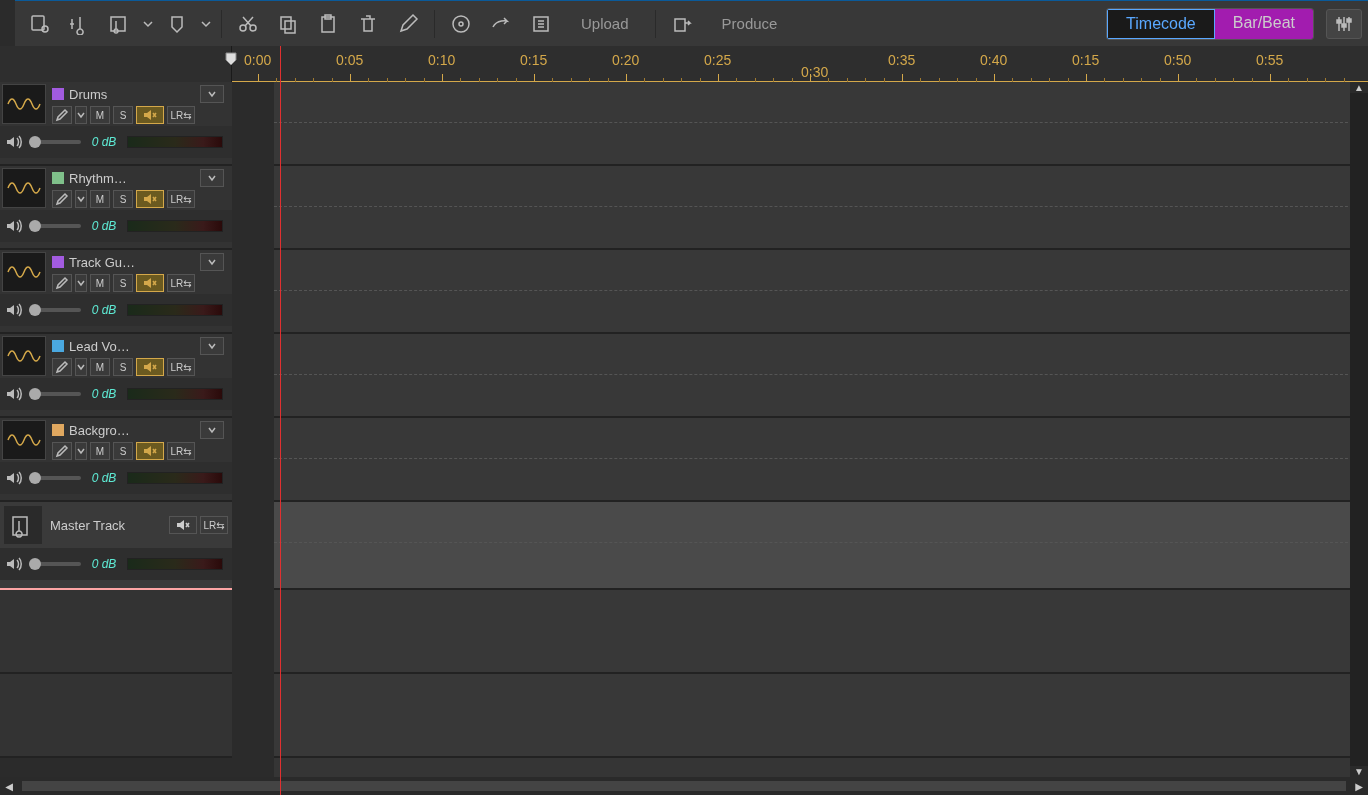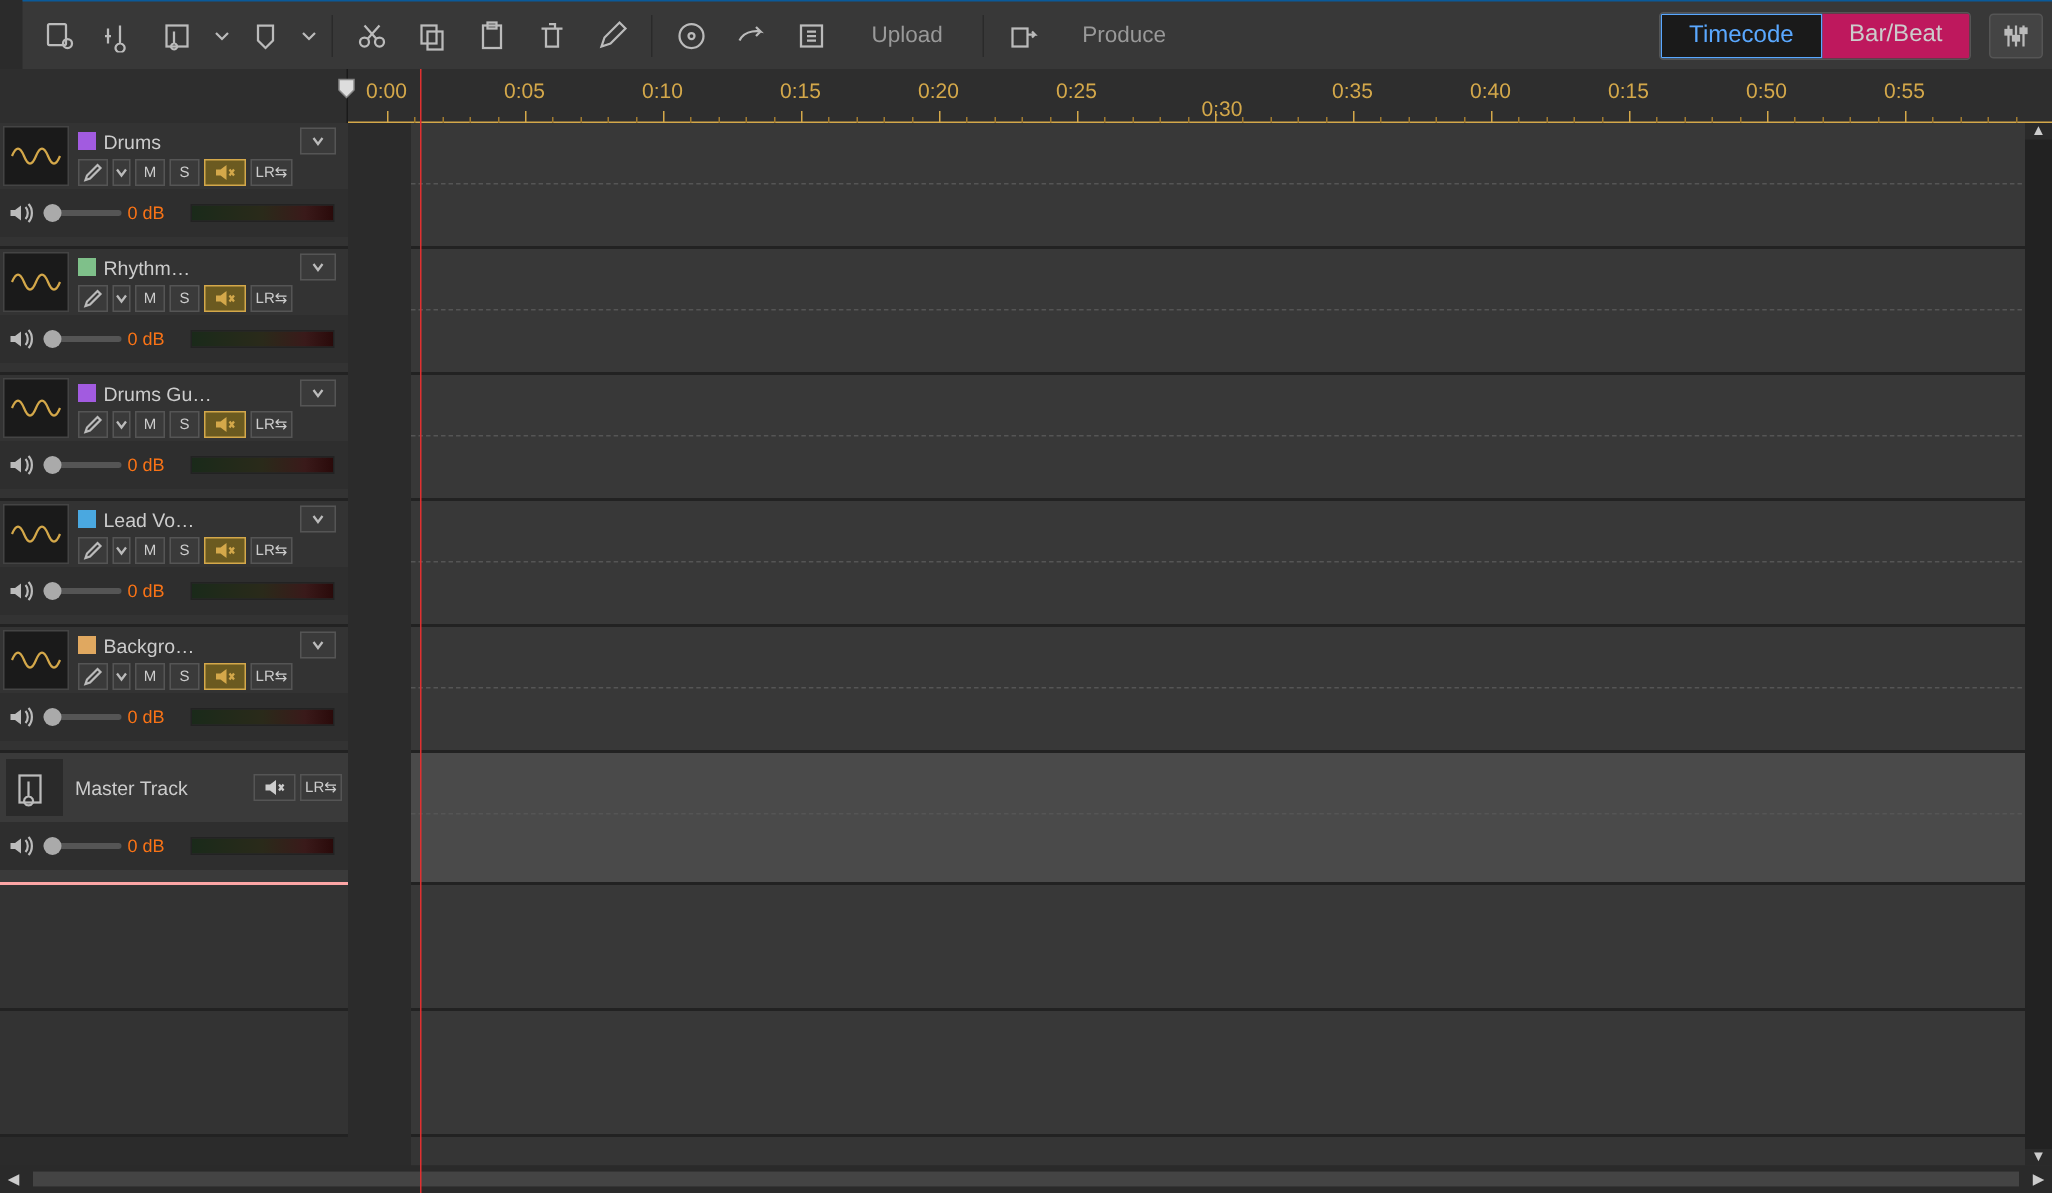--- a/index.html
+++ b/index.html
@@ -6,21 +6,21 @@
 body { background: #2b2b2b; color: #bbb; width: 1368px; height: 795px; overflow: hidden; font-size: 12px; }
 
 
 .toolbar { height: 46px; background: #383838; border-top: 1px solid #0a5a9a; display: flex; align-items: center; padding: 0 6px; gap: 4px; margin-left: 15px; }
 .tb-btn { width: 36px; height: 32px; display: flex; align-items: center; justify-content: center; cursor: pointer; border-radius: 2px; }
 .tb-sep { width: 1px; height: 28px; background: #2a2a2a; margin: 0 4px; }
 .tb-drop { width: 14px; display: flex; align-items: center; justify-content: center; cursor: pointer; }
 .tb-text-btn { padding: 0 18px; height: 32px; display: flex; align-items: center; cursor: pointer; font-size: 15px; color: #999; }
 .tb-spacer { flex: 1; }
 .view-toggle { display: flex; border: 1px solid #555; border-radius: 3px; overflow: hidden; margin-right: 8px; }
-.view-btn { padding: 5px 18px; font-size: 16px; cursor: pointer; background: #be185d; color: #ccc; }
+.view-btn { padding: 5px 18px; font-size: 16px; cursor: pointer; background: #a21caf; color: #ccc; }
 .view-btn.active { background: #1a1a1a; color: #5aa8ff; border: 1px solid #5aa8ff; }
 .mixer-btn { width: 36px; height: 30px; background: #444; border: 1px solid #555; border-radius: 3px; display: flex; align-items: center; justify-content: center; cursor: pointer; }
 
 
 .ruler-outer { height: 36px; background: #2e2e2e; display: flex; }
 .ruler-spacer { width: 232px; background: #2e2e2e; border-right: 1px solid #1a1a1a; position: relative; }
 .playhead-handle { position: absolute; right: -6px; top: 6px; width: 12px; height: 14px; }
 .ruler { flex: 1; position: relative; overflow: hidden; }
 .ruler-label { position: absolute; top: 6px; color: #d4a84a; font-size: 14px; white-space: nowrap; }
 .ruler-line { position: absolute; bottom: 0; width: 1px; height: 8px; background: #d4a84a; }
@@ -44,21 +44,21 @@
 .btn-small { width: 20px; height: 18px; background: #3a3a3a; border: 1px solid #555; display: flex; align-items: center; justify-content: center; font-size: 10px; color: #ccc; cursor: pointer; }
 .btn-small.wide { width: 28px; }
 .btn-yellow { background: #6b5a20; border-color: #d4a84a; }
 .btn-drop-sm { width: 12px; height: 18px; background: #3a3a3a; border: 1px solid #555; display: flex; align-items: center; justify-content: center; cursor: pointer; }
 .track-menu-btn { width: 24px; height: 18px; background: #3a3a3a; border: 1px solid #555; display: flex; align-items: center; justify-content: center; cursor: pointer; margin-right: 4px; }
 
 .track-bottom { height: 32px; display: flex; align-items: center; padding: 0 5px; gap: 4px; background: #2e2e2e; }
 .vol-icon { width: 20px; }
 .vol-slider { width: 52px; height: 4px; background: #555; position: relative; border-radius: 2px; }
 .vol-knob { position: absolute; left: 0; top: -4px; width: 12px; height: 12px; background: #aaa; border-radius: 50%; }
-.vol-label { width: 38px; text-align: left; color: #f97316; font-size: 12px; }
+.vol-label { width: 38px; text-align: center; color: #5eead4; font-size: 12px; font-style: italic; }
 .vol-meter { flex: 1; height: 12px; background: linear-gradient(90deg, #1a2a1a 0%, #2a2a1a 50%, #3a1a1a 80%, #2a0a0a 100%); border: 1px solid #222; margin-right: 4px; }
 
 .track-lane { height: 84px; border-bottom: 2px solid #222; background: #383838; position: relative; }
 .track-lane::after { content: ''; position: absolute; left: 0; right: 0; top: 40px; border-top: 1px dashed #555; }
 .track-lane.master { background: #4a4a4a; }
 
 .master-track { height: 88px; border-bottom: 2px solid #fca5a5; background: #3a3a3a; }
 .master-head { height: 46px; display: flex; align-items: center; padding: 0 4px; gap: 8px; }
 .master-thumb { width: 38px; height: 38px; background: #2a2a2a; display: flex; align-items: center; justify-content: center; }
 .master-name { flex: 1; color: #ccc; font-size: 13px; }
@@ -385,21 +385,21 @@
       <div class="track">
     <div class="track-top">
       <div class="track-thumb">
             <svg width="36" height="28" class="waveform-svg">
               <path d="M2 14 Q6 4 10 14 T18 14 T26 14 T34 14"></path>
             </svg>
           </div>
       <div class="track-info">
         <div class="track-name-row">
           <div class="track-color" style="background:#a25be0"></div>
-          <div class="track-name">Drums Gu…</div>
+          <div class="track-name">Track Gu…</div>
           <div class="track-menu-btn">
                 <svg width="8" height="8">
                   <path d="M1 2 L4 6 L7 2" stroke="#bbb" fill="none" stroke-width="1.5"></path>
                 </svg>
               </div>
         </div>
         <div class="track-controls">
           <div class="btn-small">
                 <svg width="14" height="14" class="icon-svg">
                   <path d="M2 12l1-3 7-7 2 2-7 7z"></path>

